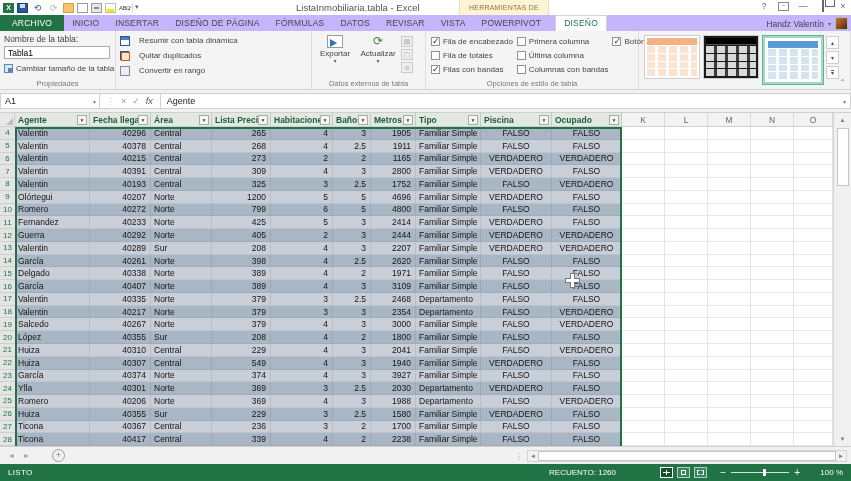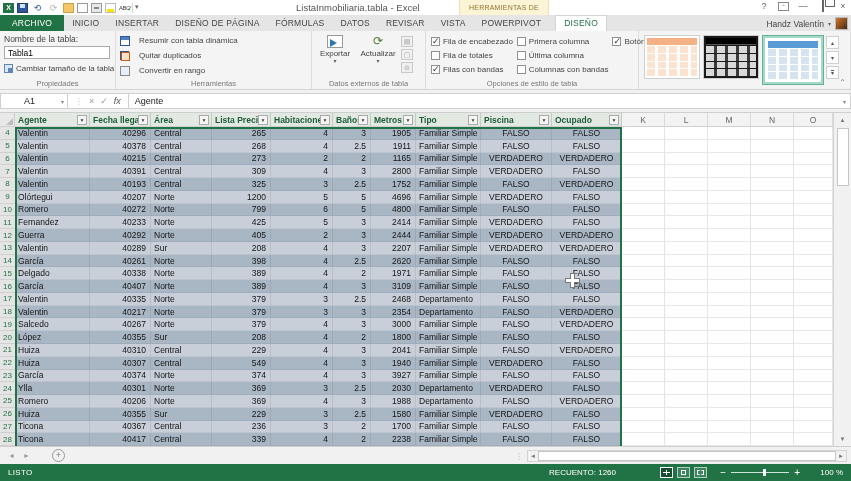--- a/index.html
+++ b/index.html
@@ -28,21 +28,21 @@
   .qat-more { color:#666; font-size:7px; }
   .win-title { position:absolute; left:296px; top:2px; font-size:9.5px; color:#555; }
   .ctx-label { position:absolute; left:459px; top:0; width:90px; height:15px; background:#fdf3d5; border-left:1px solid #eadfba; border-right:1px solid #eadfba; color:#927437; font-size:7px; text-align:center; line-height:15px; letter-spacing:0.2px; }
   .win-controls { position:absolute; right:2px; top:1px; display:flex; gap:8px; align-items:center; color:#666; }
   .wc { font-size:9px; width:12px; text-align:center; cursor:default; }
   .wc-ribbonopt { width:11px; height:9px; border:1px solid #888; position:relative; font-size:6px; line-height:8px; text-align:center; color:#888;}
   .wc-restore { width:9px; height:8px; border:1px solid #666; position:relative; }
   .wc-restore:after { content:""; position:absolute; left:2px; top:-3px; width:8px; height:7px; border:1px solid #666; background:#fff; }
 
   
-  .tabrow { height:16px; background:#e5e5e5; display:flex; align-items:flex-end; position:relative; flex:0 0 auto; }
+  .tabrow { height:16px; background:#c4b5fd; display:flex; align-items:flex-end; position:relative; flex:0 0 auto; }
   .rtab { padding:2px 8px 3px 8px; font-size:8.5px; color:#444; letter-spacing:0.2px; cursor:default; }
   .rtab.file { background:#217346; color:#fff; padding:3px 12px; }
   .rtab.active { background:#fff; color:#217346; border:1px solid #d4d4d4; border-bottom:none; margin-left:6px; }
   .userarea { position:absolute; right:3px; top:2px; display:flex; align-items:center; gap:4px; }
   .username { font-size:8.5px; color:#444; }
   .user-dd { font-size:6px; color:#666; }
   .avatar { width:13px; height:13px; background:linear-gradient(135deg,#c9762f 0%,#8a4d1f 55%,#3e2a12 100%); border:1px solid #bbb; }
 
   
   .ribbon { height:59px; background:#f4f4f4; border-bottom:1px solid #d4d4d4; display:flex; flex:0 0 auto; }
@@ -94,21 +94,21 @@
   .s-blue .sw-r { --sc:#d6e4f0; }
   .swatch-sel { background:#a3d9c9; border:1px solid #62b398; padding:2px; }
   .swatch-sel .swatch { border-color:#fff; }
   .gal-arrows { display:flex; flex-direction:column; gap:2px; padding-top:2px; }
   .gal-btn { width:13px; height:13px; border:1px solid #cfcfcf; background:#fff; color:#555; font-size:6px; text-align:center; line-height:12px; }
   .gal-more span { border-top:1px solid #555; padding-top:0px; display:inline-block; line-height:5px;}
   .ribbon-collapse { position:absolute; right:4px; bottom:2px; color:#777; font-size:8px; }
 
   
   .fxrow { height:23px; background:#f1f1f1; border-bottom:1px solid #cfcfcf; display:flex; align-items:stretch; padding:3px 0 3px 0; flex:0 0 auto; }
-  .namebox { width:68px; background:#fff; border:1px solid #d0d0d0; display:flex; align-items:center; padding-left:23px; font-size:9px; color:#222; position:relative; margin-left:0; }
+  .namebox { width:100px; background:#fff; border:1px solid #d0d0d0; display:flex; align-items:center; padding-left:4px; font-size:9px; color:#222; position:relative; margin-left:0; }
   .namebox .nb-dd { position:absolute; right:3px; color:#888; font-size:6px; }
   .fx-btns { display:flex; align-items:center; gap:6px; padding:0 7px; color:#888; background:#fff; border:1px solid #d0d0d0; border-left:none; }
   .fx-dots { color:#bbb; font-size:8px; }
   .fx-x { font-size:9px; color:#999; }
   .fx-check { font-size:9px; color:#999; }
   .fx-fx { font-family:Liberation Sans, sans-serif; font-style:italic; font-size:9px; color:#555; }
   .fx-content { flex:1; background:#fff; border:1px solid #d0d0d0; border-left:none; display:flex; align-items:center; padding-left:6px; font-size:9px; color:#222; position:relative; }
   .fx-expand { position:absolute; right:4px; color:#888; font-size:6px; }
 
   
@@ -242,21 +242,20 @@
           </div>
           <div class="tool-btn">
             <span class="i-dup"></span>
             <span>Quitar duplicados</span>
           </div>
           <div class="tool-btn">
             <span class="i-range"></span>
             <span>Convertir en rango</span>
           </div>
         </div>
-      <div class="rgroup-label">Herramientas</div>
     </div>
 
     <div class="rgroup g-ext">
       <div class="bigbtn" style="width:40px">
         <span class="i-export"></span>
         <span>Exportar</span>
         <span class="dd">▾</span>
       </div>
       <div class="bigbtn" style="width:42px">
         <span class="i-refresh">⟳</span>

